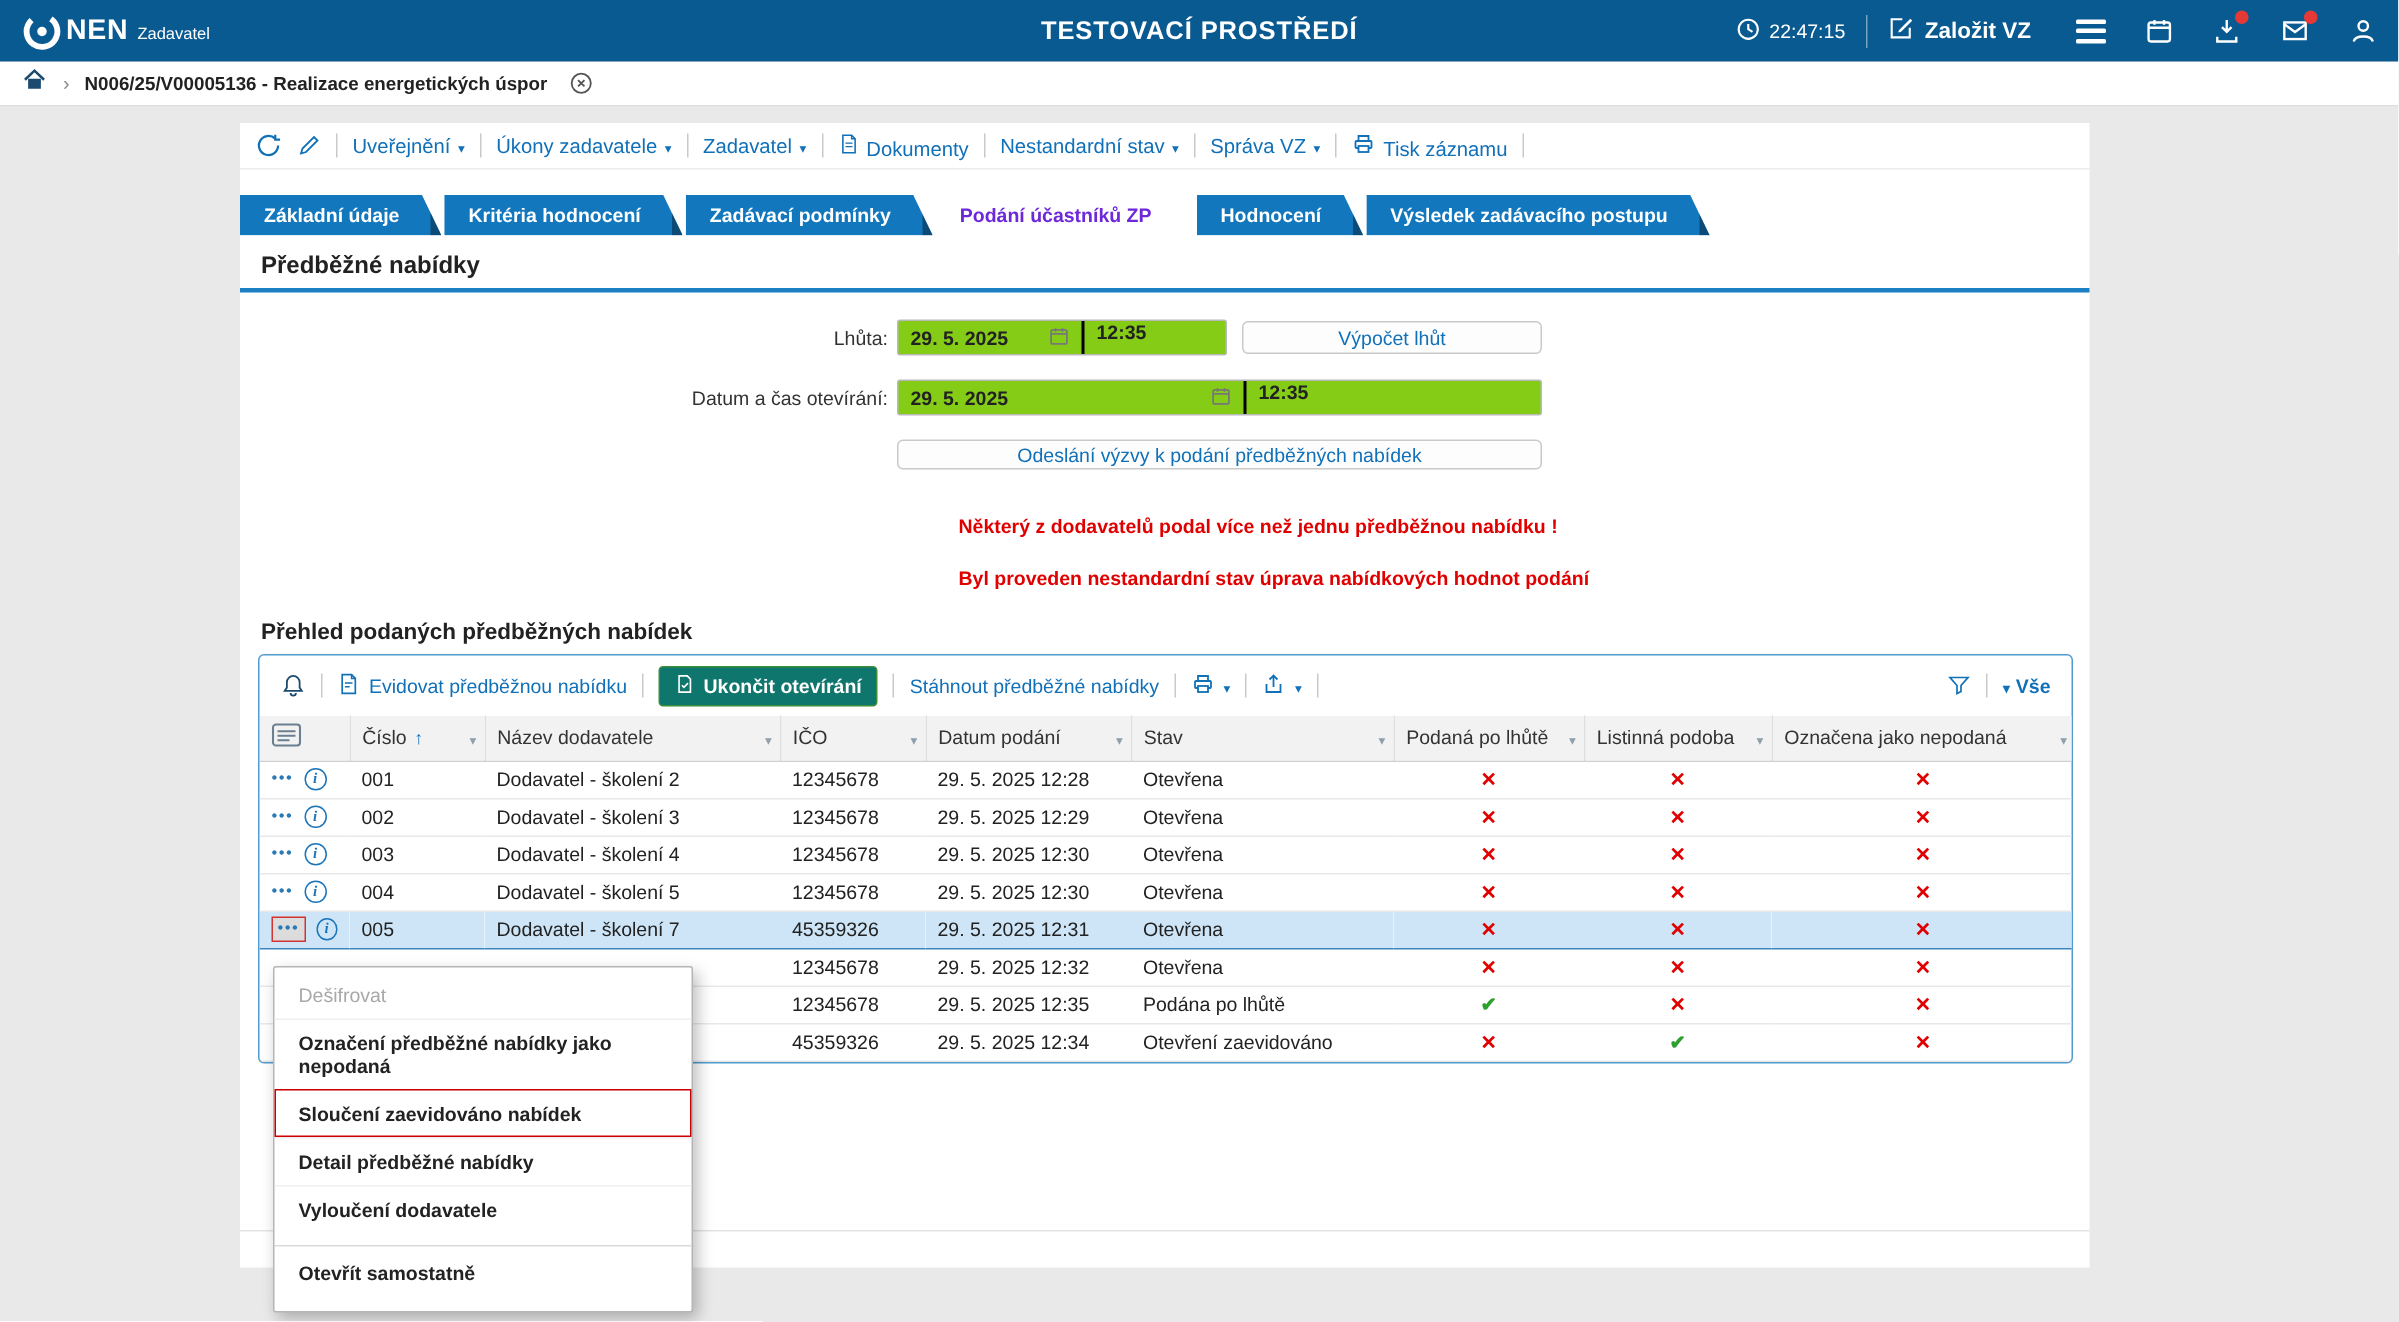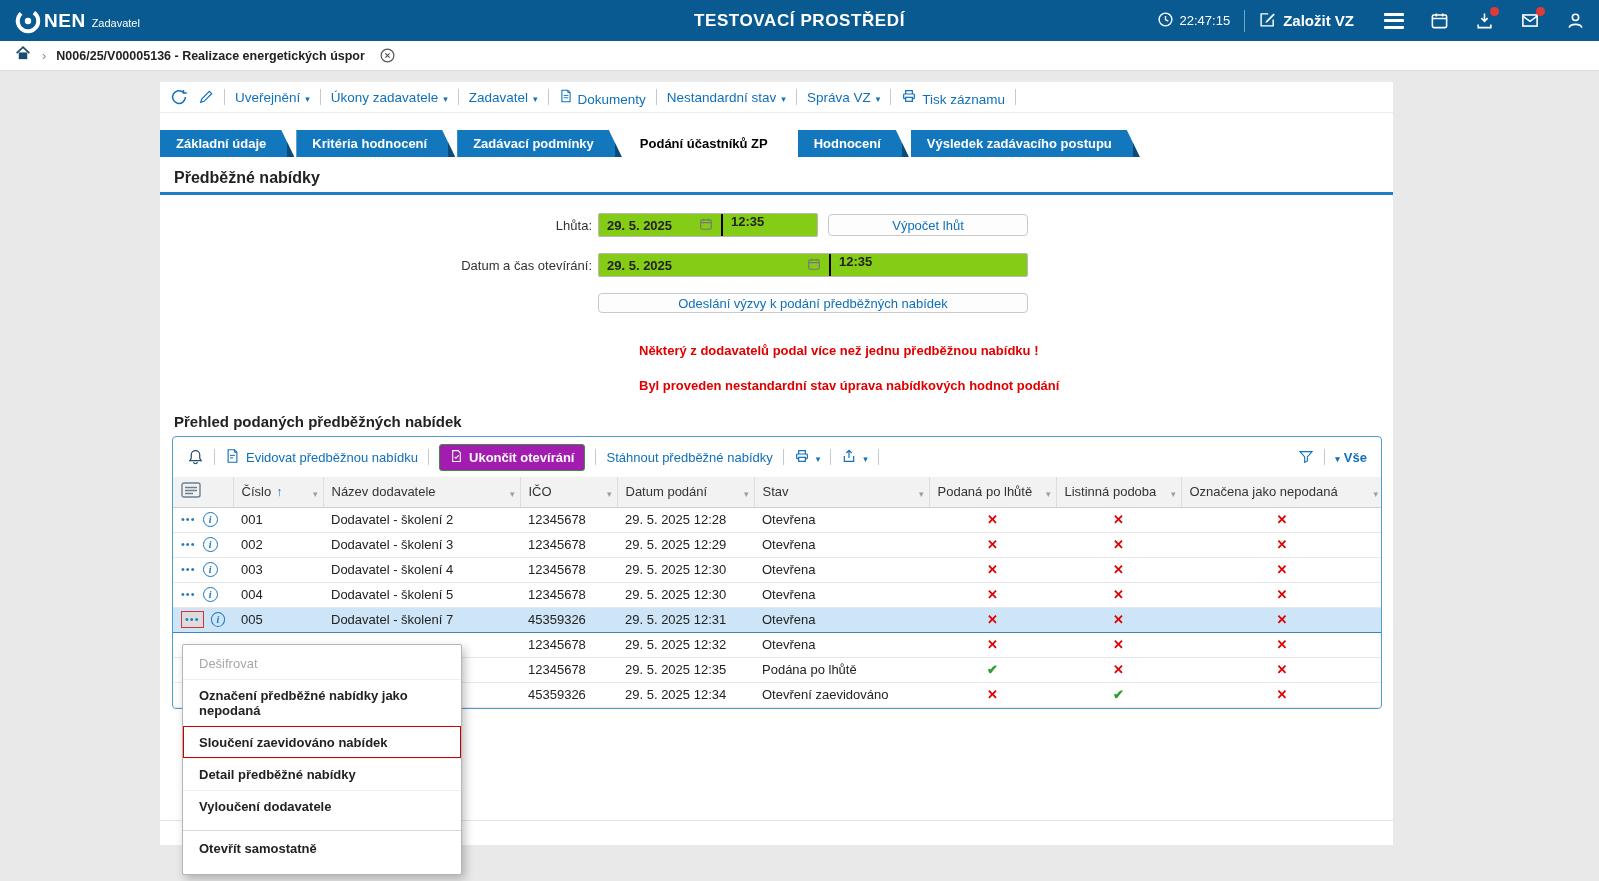--- a/index.html
+++ b/index.html
@@ -38,21 +38,21 @@
   .tlink { display:flex; align-items:flex-end; gap:5px; color:#1070b8; font-size:13.5px; cursor:pointer; white-space:nowrap; }
   .vsep { width:1px; height:16px; background:#c9c9c9; }
   .caret-blue::after { content:"▾"; font-size:9px; color:#1070b8; }
   .caret-gray::after { content:"▾"; font-size:9px; color:#90a0ab; }
   .iconbtn { display:flex; align-items:center; cursor:pointer; }
 
   
   .tabs-row { display:flex; margin-top:17px; height:27px; }
   .tab { position:relative; display:flex; align-items:center; background:#1277bd; color:#fff; font-size:13px; font-weight:bold; padding:0 28px 0 16px; margin-right:2px; cursor:pointer; clip-path:polygon(0 0, calc(100% - 13px) 0, 100% 100%, 0 100%); white-space:nowrap; }
   .tab::after { content:""; position:absolute; right:0; top:0; bottom:0; width:7px; background:rgba(8,40,62,.55); }
-  .tab.active { background:#fff; color:#000000; }
+  .tab.active { background:#fff; color:#6d28d9; }
   .tab.active::after { background:transparent; }
 
   
   .section-title { margin:12px 0 0 14px; font-size:16px; font-weight:bold; color:#222; }
   .blue-line { height:3px; background:#1b7fc4; margin-top:5px; }
 
   
   .form-area { margin-top:18px; }
   .form-row { display:flex; align-items:center; margin-bottom:16px; }
   .form-label { width:438px; text-align:right; padding-right:6px; font-size:13px; color:#333; }
@@ -66,21 +66,21 @@
   .send-row { margin:16px 0 0 438px; width:430px; }
   .btn-send { height:20px; width:430px; }
   .warn { margin-left:438px; font-size:13px; font-weight:bold; color:#e00000;padding-left:41px; }
   .warn1 { margin-top:30px; } .warn2 { margin-top:20px; }
 
   
   .grid-title { margin:20px 0 6px 14px; font-size:15px; font-weight:bold; color:#222; }
   .grid-panel { margin-left:12px; width:1210px; border:1px solid #4f9cd1; border-radius:4px; background:#fff; overflow:hidden; }
   .grid-toolbar { height:40px; display:flex; align-items:center; gap:10px; padding:0 14px; }
   .glink { display:flex; align-items:center; gap:6px; color:#1070b8; font-size:13px; cursor:pointer; white-space:nowrap; }
-  .btn-green { display:flex; align-items:center; gap:6px; background:#a21caf; border:1px solid #3a8f3a; color:#fff; font-size:13px; font-weight:bold; border-radius:3px; padding:4px 10px; cursor:pointer; white-space:nowrap; }
+  .btn-green { display:flex; align-items:center; gap:6px; background:#0f766e; border:1px solid #3a8f3a; color:#fff; font-size:13px; font-weight:bold; border-radius:3px; padding:4px 10px; cursor:pointer; white-space:nowrap; }
   .gt-right { margin-left:auto; display:flex; align-items:center; gap:10px; }
   .vse { display:flex; align-items:center; gap:4px; font-size:13px; color:#1070b8; font-weight:bold; cursor:pointer; }
 
   table.grid { width:100%; border-collapse:collapse; table-layout:fixed; font-size:13px; color:#222; }
   table.grid th { height:30px; background:#f2f2f2; border-bottom:1px solid #cfcfcf; border-right:1px solid #dedede; font-weight:normal; color:#333; text-align:left; padding:0 18px 0 8px; position:relative; white-space:nowrap; overflow:hidden; }
   table.grid th:last-child { border-right:none; }
   th .hcaret { position:absolute; right:5px; top:50%; transform:translateY(-50%); }
   .sort-asc::after { content:"↑"; color:#1070b8; font-weight:bold; margin-left:5px; font-size:12px; }
   table.grid td { height:25px; border-bottom:1px solid #e8e8e8; padding:0 8px; white-space:nowrap; overflow:hidden; }
   tr.selected td { background:#cde5f7; border-bottom:1px solid #3d86bd; }

